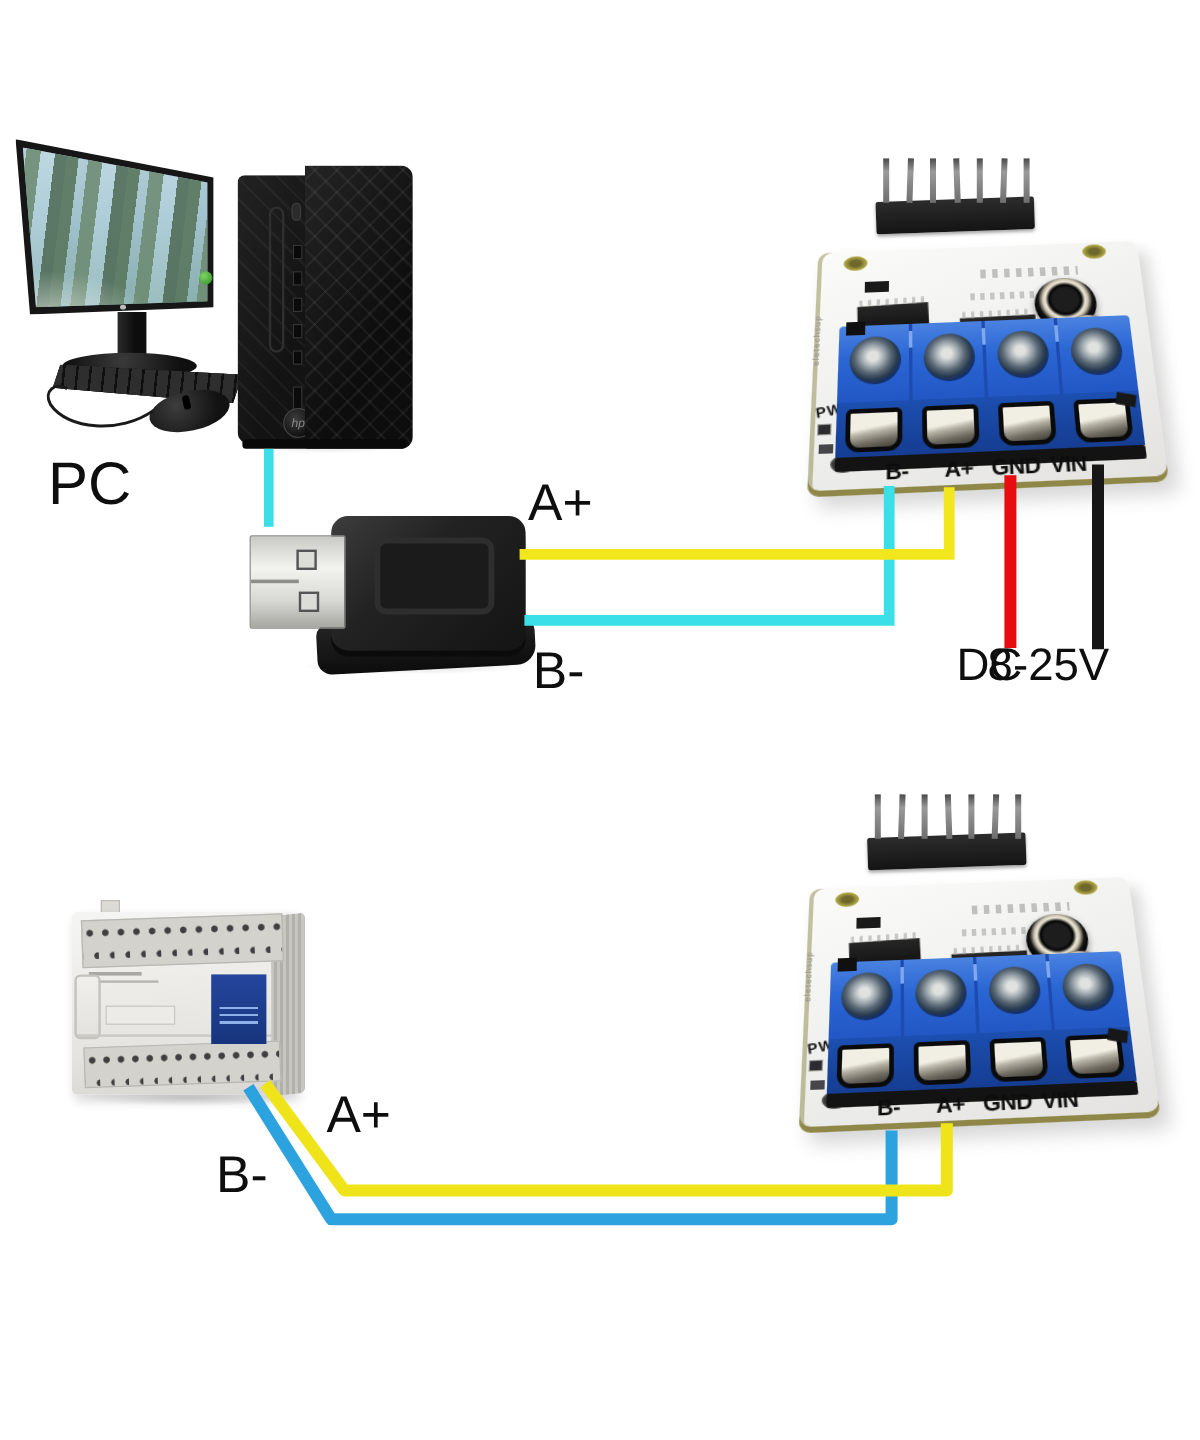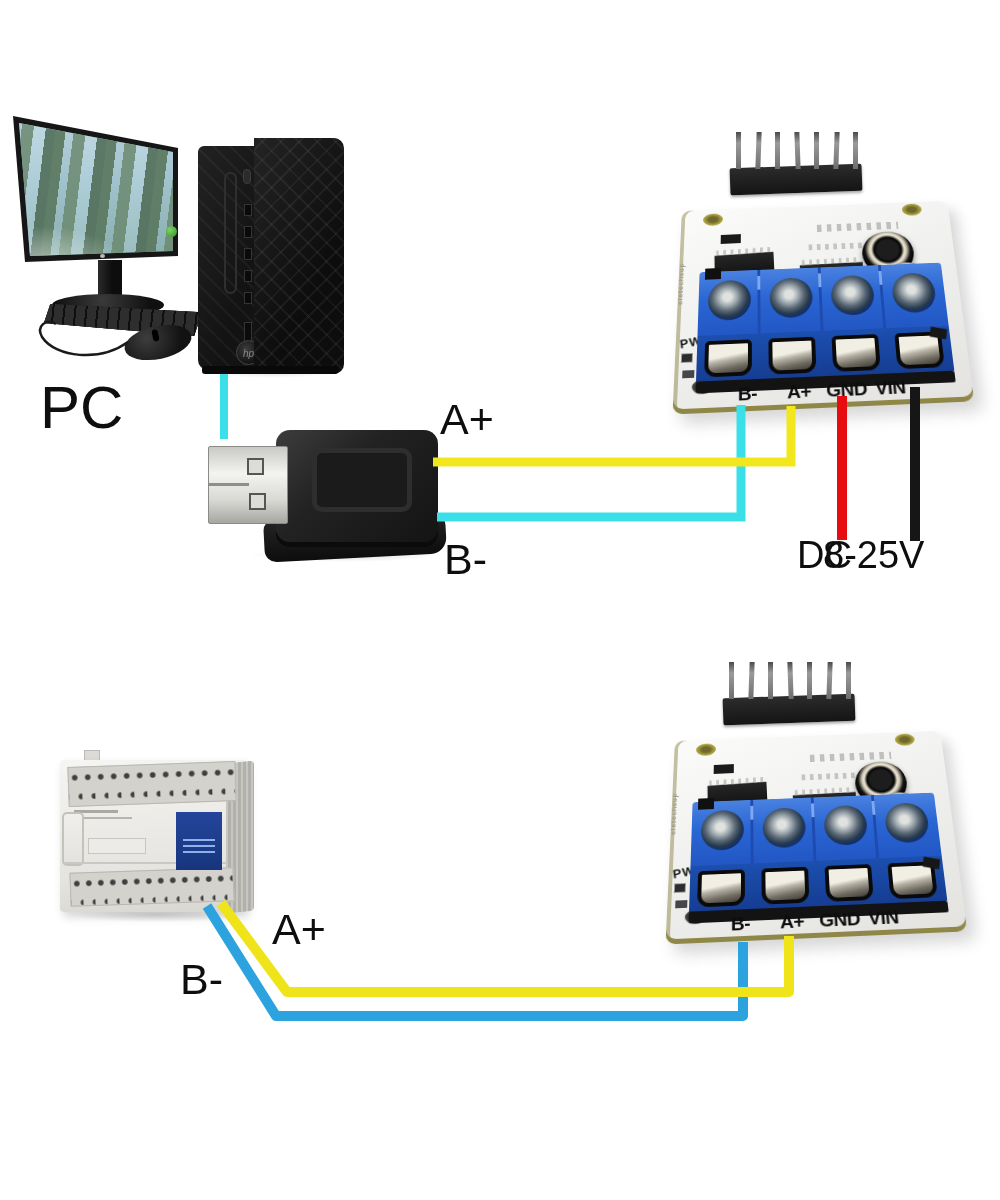--- a/index.html
+++ b/index.html
@@ -2,21 +2,21 @@
 <html><head>
 <meta charset="utf-8">
 <style>
   html,body{margin:0;padding:0;background:#fff;}
   #canvas{position:relative;width:1000px;height:1200px;background:#ffffff;overflow:hidden;
           font-family:"Liberation Sans",sans-serif;}
   #canvas *{position:absolute;box-sizing:border-box;}
 
   
   .lbl{color:#0e0e0e;white-space:nowrap;line-height:1;}
-  .lbl-xl{font-size:60px;}
+  .lbl-xl{font-size:50px;}
   .lbl-l{font-size:43px;}
   .lbl-m{font-size:38px;}
   .dc-group span{position:static;display:inline-block;}
   .dc-gap{margin-left:26px;}
 
   
   .shadow{border-radius:50%;background:radial-gradient(closest-side,rgba(0,0,0,.14),rgba(0,0,0,0));}
 
   
   .monitor{left:6px;top:108px;width:195px;height:210px;}

